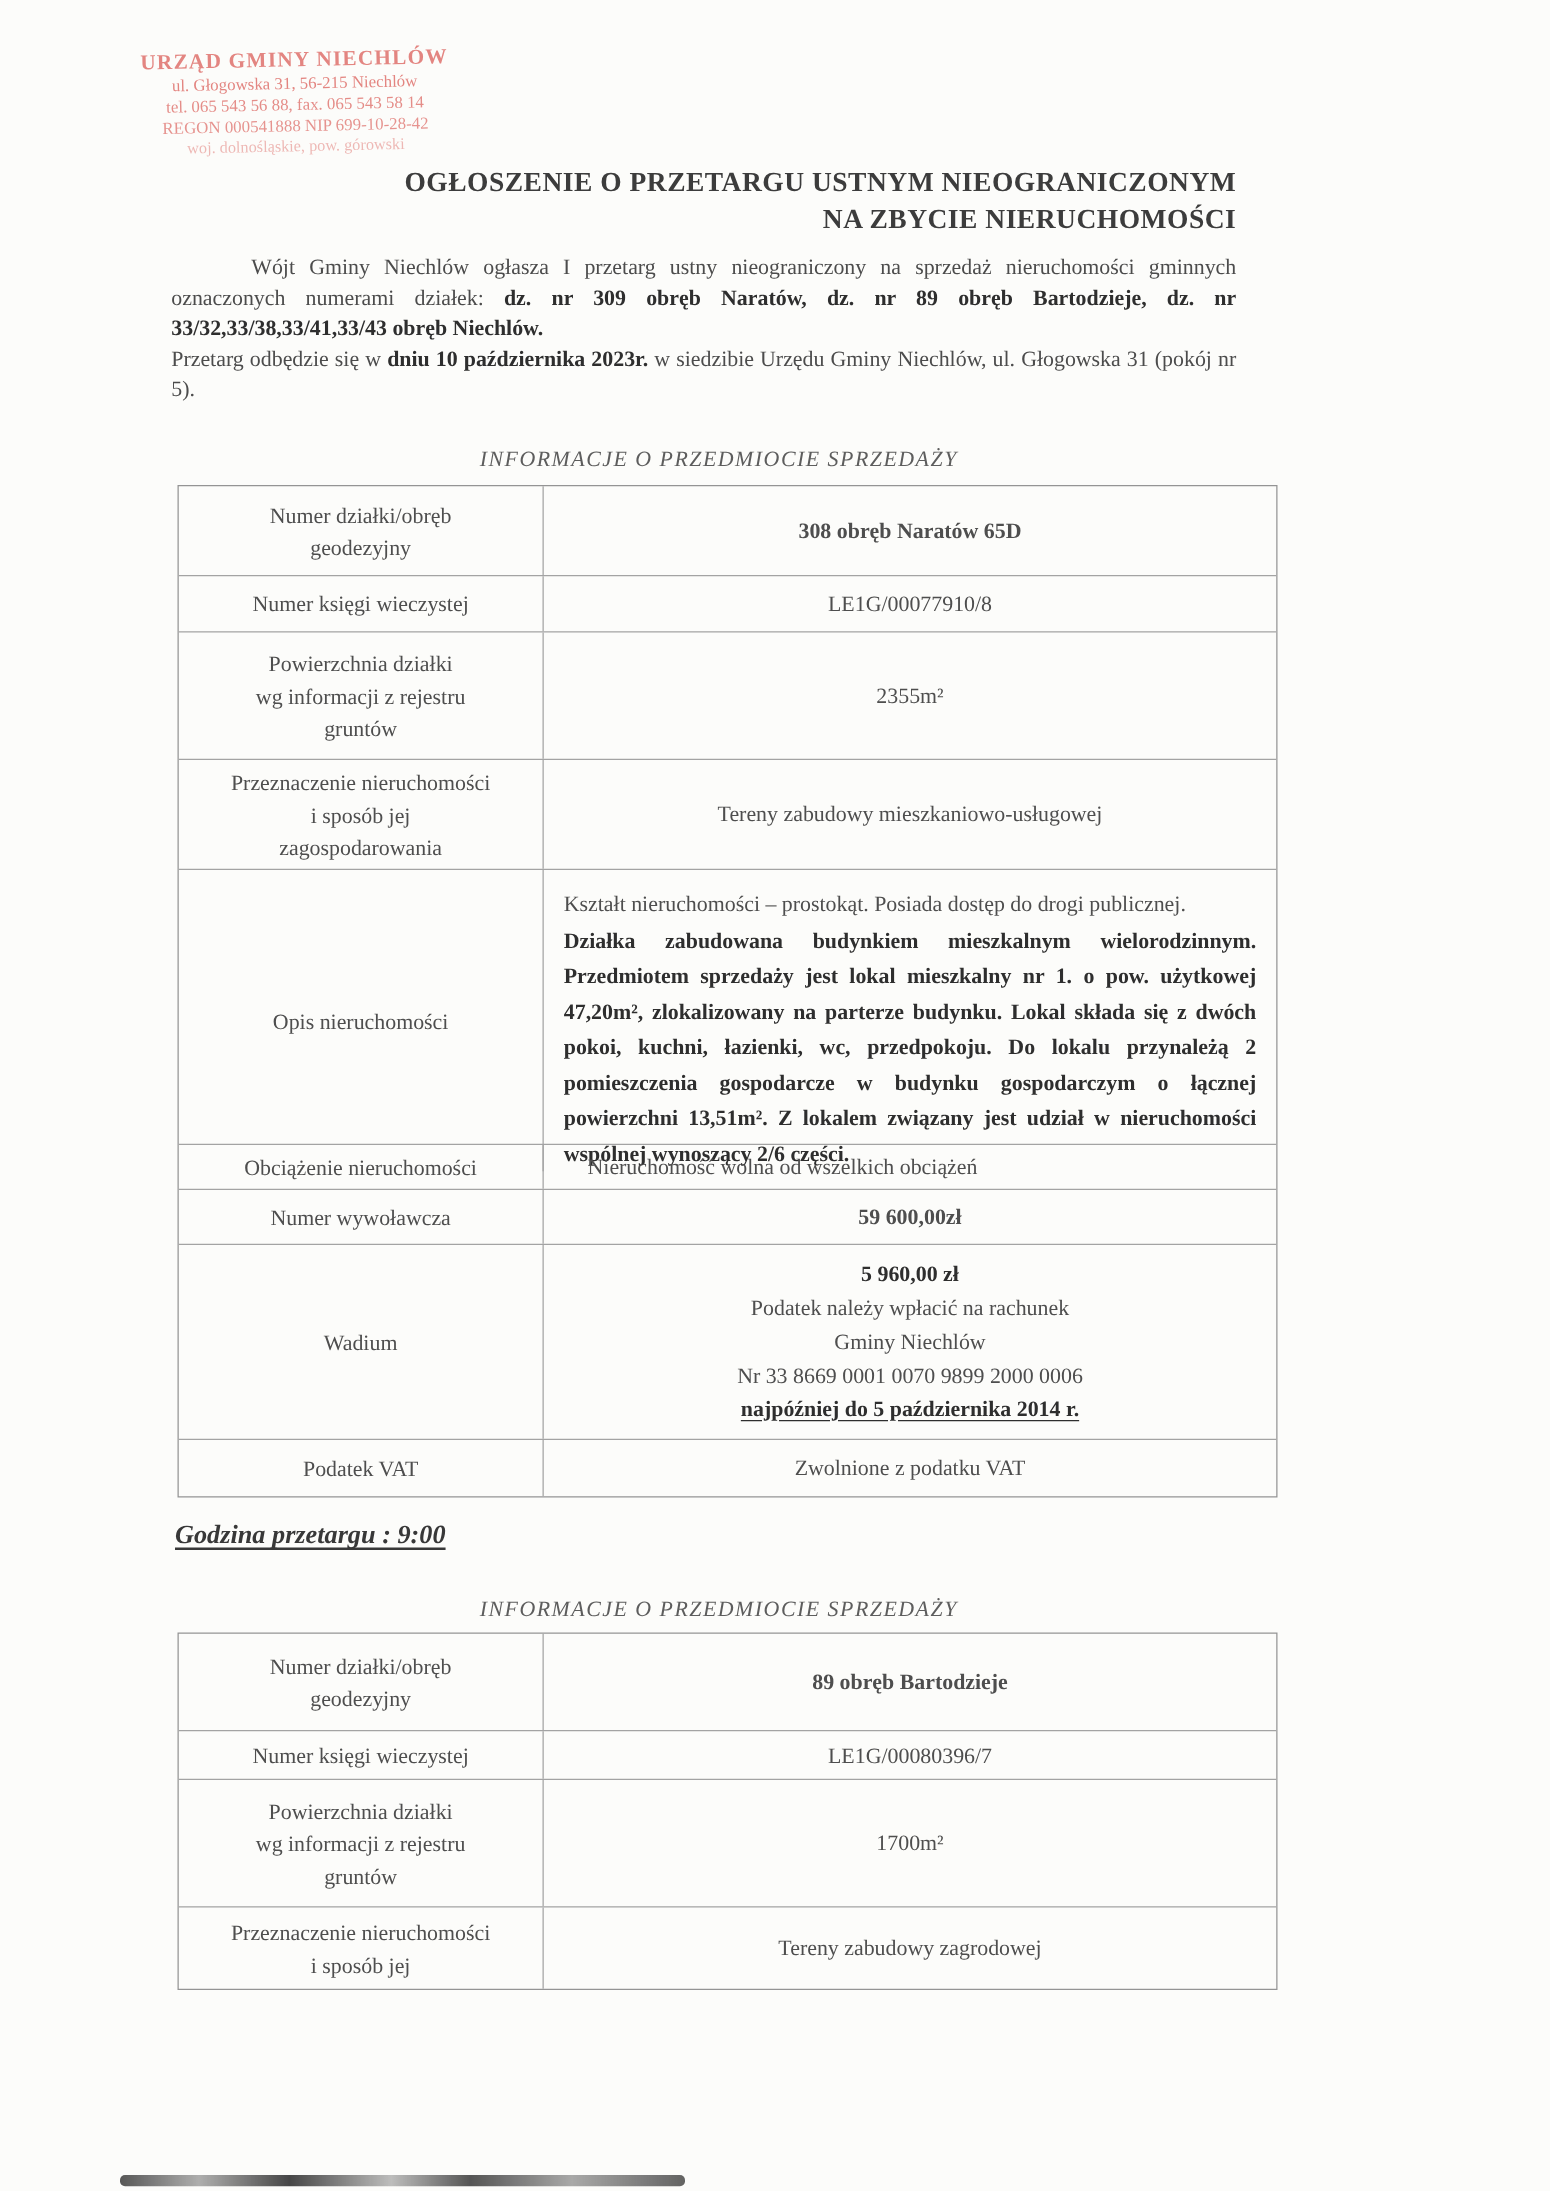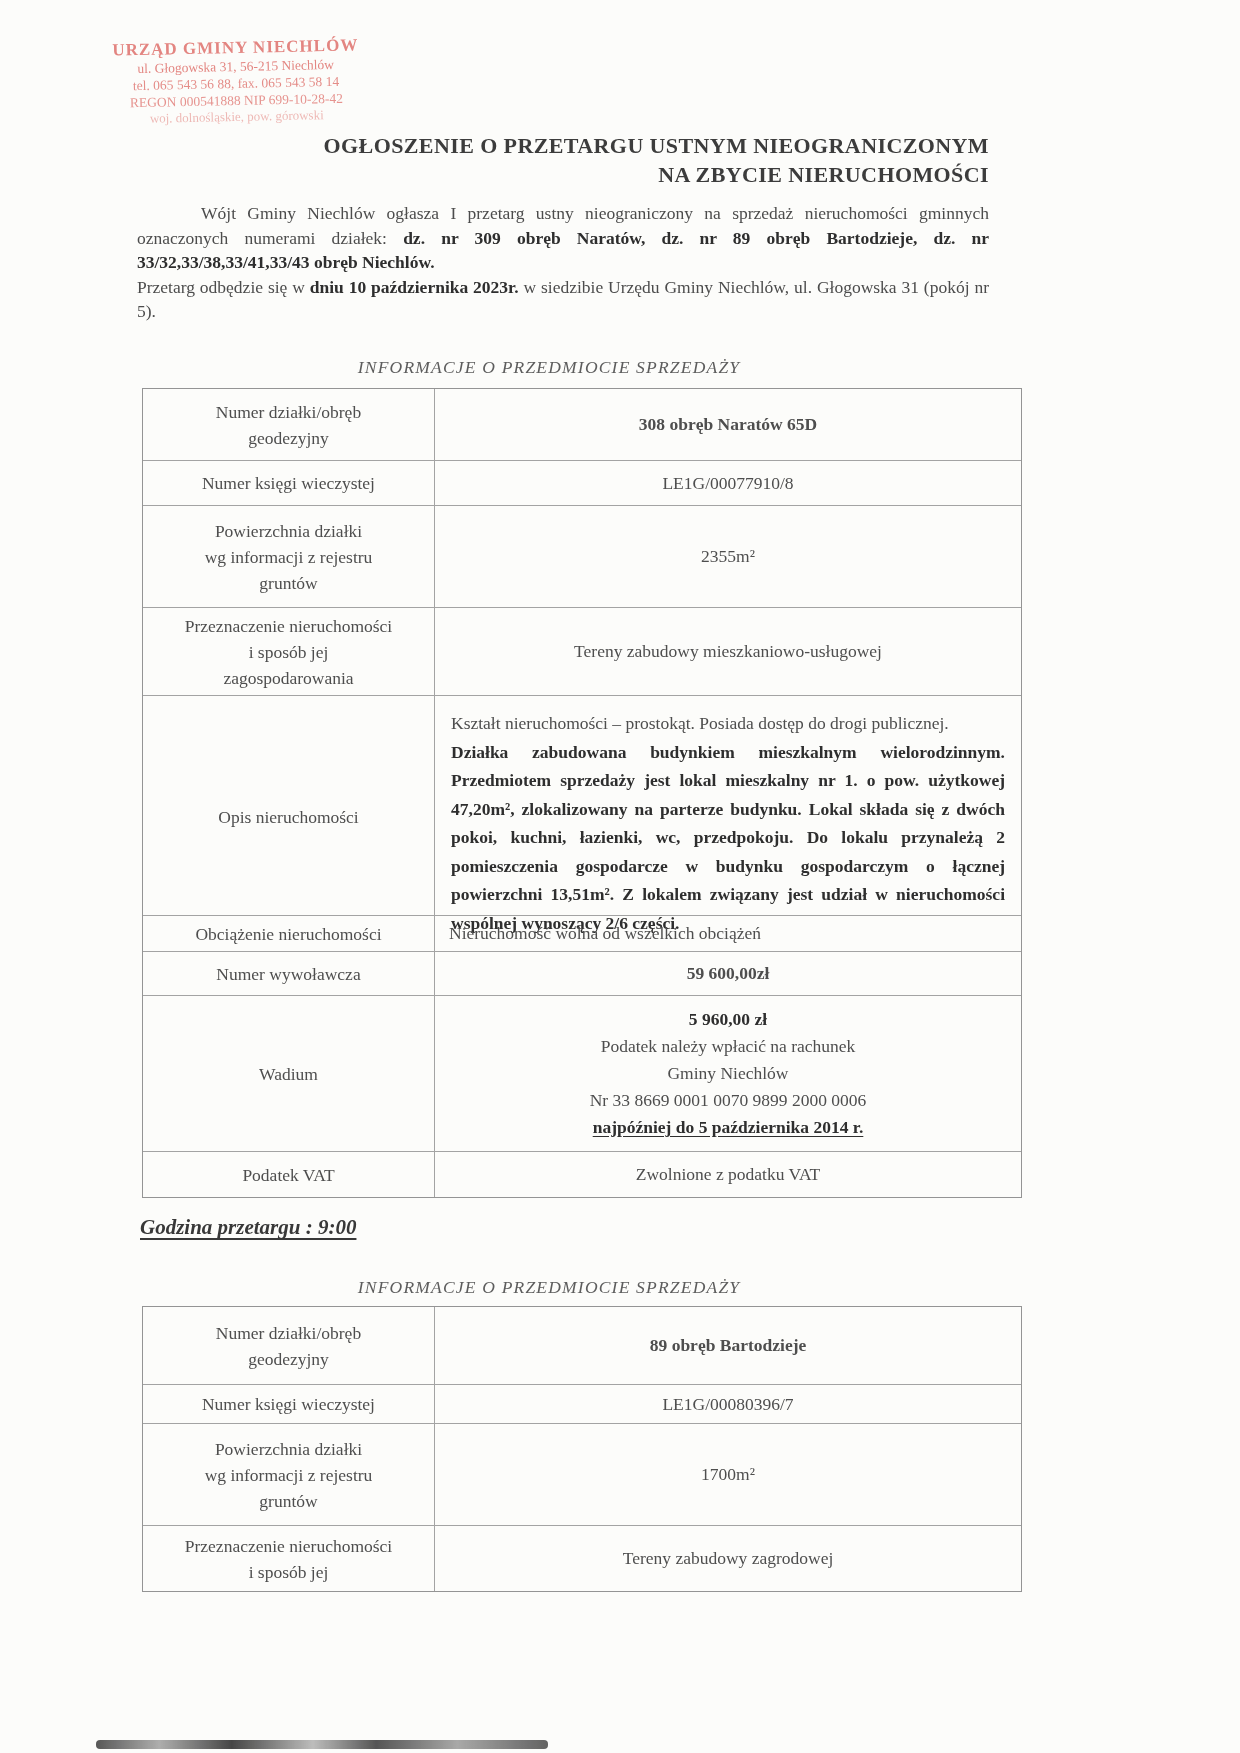--- a/index.html
+++ b/index.html
@@ -28,21 +28,21 @@
   .intro{
     position:absolute;left:137px;top:201px;width:852px;
     font-size:17.5px;line-height:24.6px;text-align:justify;color:#4c4c4c;
   }
   .intro p{margin:0;}
   .intro .indent{text-indent:64px;}
   .bld{font-weight:bold;color:#2e2e2e;}
   .und{text-decoration:underline;text-underline-offset:3px;}
   
   .caption{
-    position:absolute;left:123px;width:852px;text-align:center;
+    position:absolute;left:149px;width:852px;text-align:center;
     font-style:italic;font-size:17.5px;letter-spacing:1.2px;color:#5d5d5d;
   }
   .caption.c1{top:357px;}
   .caption.c2{top:1277px;}
   
   .sale-table{
     position:absolute;left:142px;width:880px;
     border:1px solid #949494;box-sizing:border-box;
   }
   .t1{top:388px;}
@@ -135,21 +135,21 @@
     </div>
 
     <div class="trow" style="height:220px;">
       <div class="tlabel">Opis nieruchomości</div>
       <div class="tvalue justify">
         <span class="blk">Kształt nieruchomości – prostokąt. Posiada dostęp do drogi publicznej.</span>
         <span class="bld">Działka zabudowana budynkiem mieszkalnym wielorodzinnym. Przedmiotem sprzedaży jest lokal mieszkalny nr 1. o pow. użytkowej 47,20m², zlokalizowany na parterze budynku. Lokal składa się z dwóch pokoi, kuchni, łazienki, wc, przedpokoju. Do lokalu przynależą 2 pomieszczenia gospodarcze w budynku gospodarczym o łącznej powierzchni 13,51m². Z lokalem związany jest udział w nieruchomości wspólnej wynoszący 2/6 części.</span>
       </div>
     </div>
 
-    <div class="trow" style="height:36px;">
+    <div class="trow" style="height:36px;gap:21px;">
       <div class="tlabel">Obciążenie nieruchomości</div>
       <div class="tvalue left">Nieruchomość wolna od wszelkich obciążeń</div>
     </div>
 
     <div class="trow" style="height:44px;">
       <div class="tlabel">Numer wywoławcza</div>
       <div class="tvalue bld">59 600,00zł</div>
     </div>
 
     <div class="trow" style="height:156px;">

